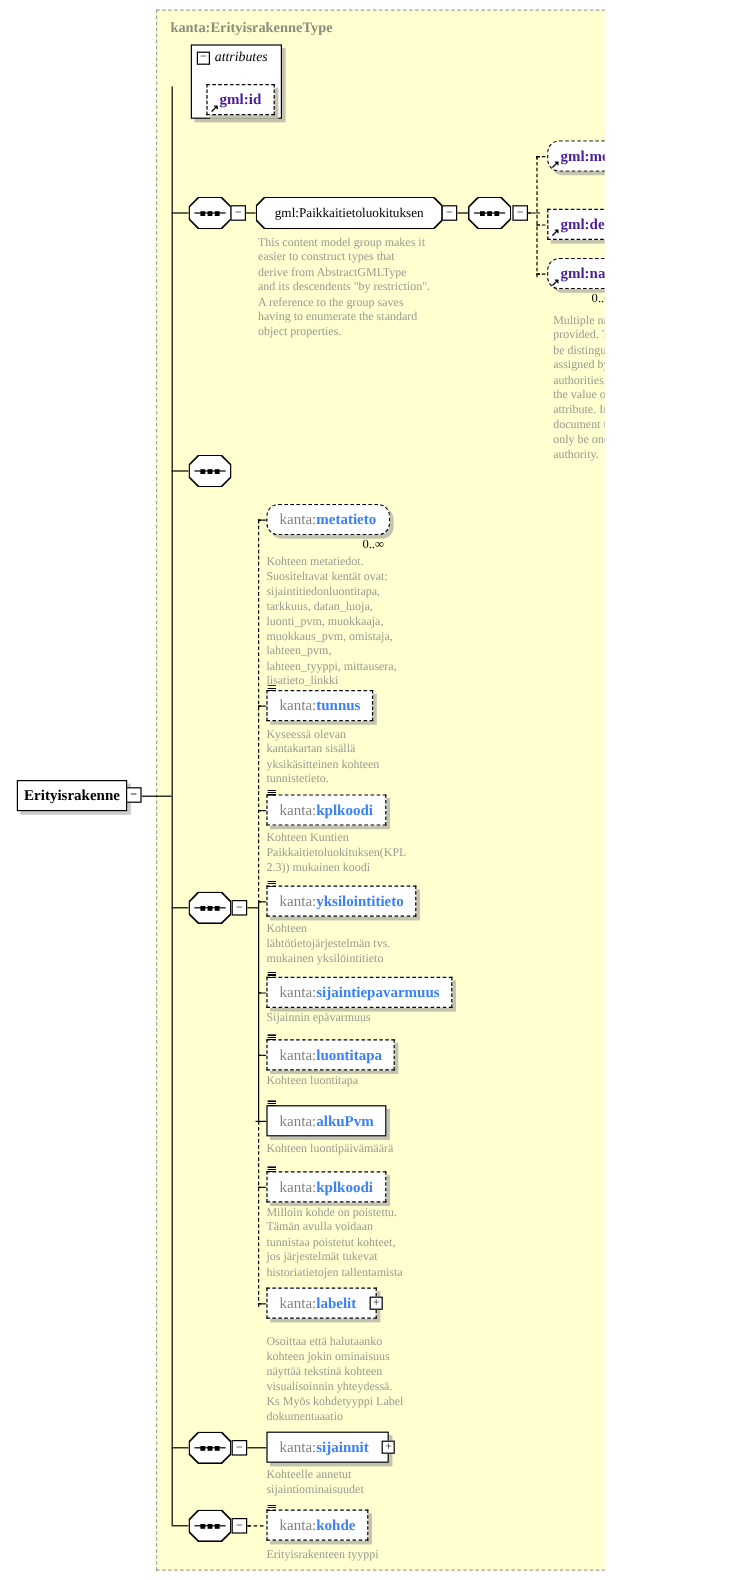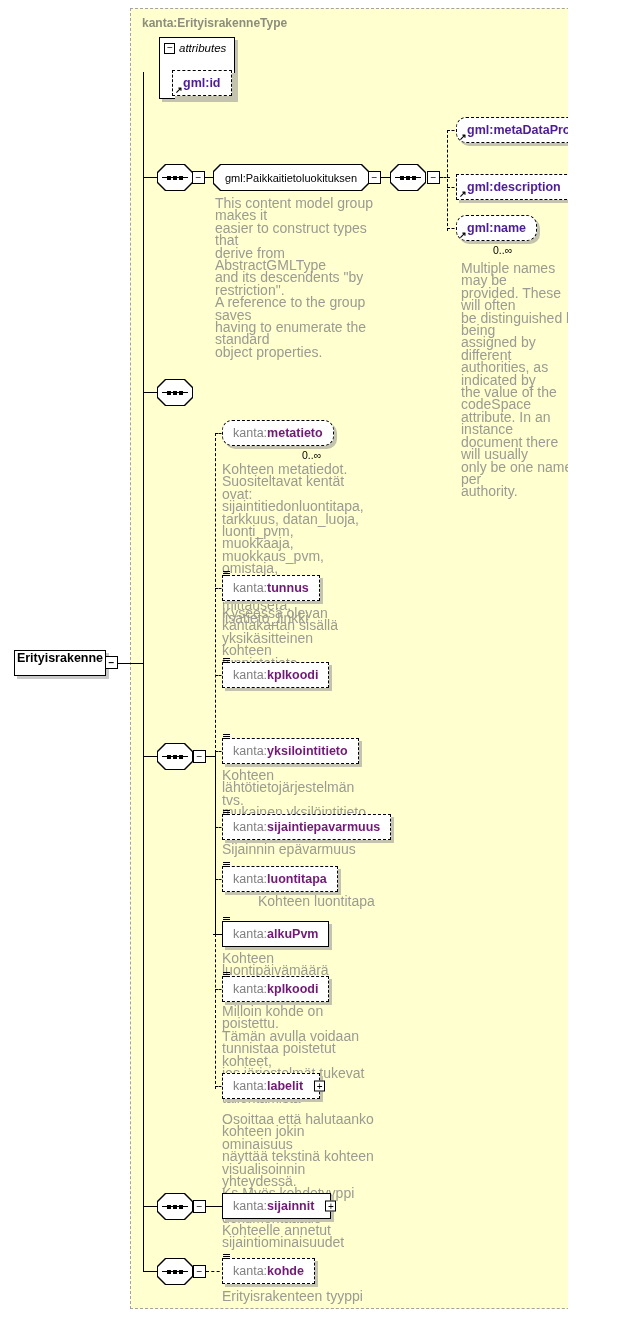--- a/index.html
+++ b/index.html
@@ -1,37 +1,37 @@
 <!DOCTYPE html>
 <html><head>
 <meta charset="utf-8">
 <style>
   html,body{margin:0;padding:0;background:#fff;}
-  .canvas{position:relative;width:568px;height:1317px;background:#fff;overflow:hidden;
-          font-family:Liberation Sans, sans-serif;}
+  .canvas{position:relative;width:504px;height:1317px;background:#fff;overflow:hidden;
+          font-family:Liberation Serif, serif;}
   .frame{position:absolute;left:130px;top:8px;width:490px;height:1301px;box-sizing:border-box;
          background:#ffffcf;border:1px dashed #a3a3a3;}
   .title{position:absolute;left:142px;top:16px;font-size:12px;font-weight:bold;color:#8d8d7e;}
 
   
   .hline{position:absolute;height:0;border-top:1px solid #000;}
   .vline{position:absolute;width:0;border-left:1px solid #000;}
   .dash{border-top-style:dashed;border-left-style:dashed;}
 
   
   .elem{position:absolute;height:26px;box-sizing:border-box;background:#fff;border:1px dashed #000;
         box-shadow:3px 3px 0 #c3c3ae;display:flex;align-items:center;padding:0 10px;
         white-space:nowrap;font-size:12.5px;}
   .elem.solid{border-style:solid;}
   .elem.rounded{border-radius:10px;}
   .prefix{color:#7f7f7f;}
-  .ename{font-weight:bold;color:#701a75;}
+  .ename{font-weight:bold;color:#3b82f6;}
   .gbold{font-weight:bold;color:#4c1d95;}
 
-  .anno{position:absolute;color:#9b9b93;font-size:14px;line-height:12.4px;white-space:pre-line;}
+  .anno{position:absolute;color:#9b9b93;font-size:10px;line-height:12.4px;white-space:pre-line;}
   .occurs{position:absolute;color:#000;font-size:10.5px;}
 
   
   .seq{position:absolute;width:36px;height:27px;background:#000;
        clip-path:polygon(8px 0,calc(100% - 8px) 0,100% 8px,100% calc(100% - 8px),calc(100% - 8px) 100%,8px 100%,0 calc(100% - 8px),0 8px);
        filter:drop-shadow(2px 3px 0 #c3c3ae);}
   .seq-in{position:absolute;inset:1px;background:#fff;
        clip-path:polygon(8px 0,calc(100% - 8px) 0,100% 8px,100% calc(100% - 8px),calc(100% - 8px) 100%,8px 100%,0 calc(100% - 8px),0 8px);}
   .seq-line{position:absolute;left:5px;right:5px;top:13px;height:1px;background:#000;}
   .seq-dots{position:absolute;inset:0;display:flex;align-items:center;justify-content:center;gap:2px;}
@@ -53,21 +53,21 @@
        font-size:10px;line-height:1;font-weight:normal;color:#000;}
 
   
   .attrbox{position:absolute;left:159px;top:37px;width:76px;height:62px;box-sizing:border-box;background:#fff;
        border:1px solid #000;box-shadow:3px 3px 0 #c3c3ae;}
   .attrhead{display:flex;align-items:center;gap:4px;padding:4px 0 0 4px;font-style:italic;font-size:11.5px;color:#000;}
   .attrhead .minusbox{position:static;width:11px;height:11px;flex:0 0 auto;}
 
   
   .rootel{position:absolute;left:14px;top:650px;width:92px;height:26px;box-sizing:border-box;background:#fff;
-       border:1px solid #000;box-shadow:3px 3px 0 #c9c9c9;display:flex;justify-content:center;
+       border:1px solid #000;box-shadow:3px 3px 0 #c9c9c9;display:flex;align-items:center;justify-content:center;
        font-weight:bold;font-size:12.5px;color:#000;}
 
   .refarrow{position:absolute;left:2px;bottom:0;font-size:9px;line-height:1;color:#000;font-weight:bold;}
   .annomark{position:absolute;left:0;top:-5px;width:7px;height:5px;
        background:repeating-linear-gradient(to bottom,#000 0 1px,transparent 1px 2px);}
 </style>
 </head>
 <body>
 
 <div class="canvas">
@@ -248,20 +248,23 @@
   <div class="anno" style="left:222px;top:607px;width:135px;">Kyseessä olevan
 kantakartan sisällä
 yksikäsitteinen kohteen
 tunnistetieto.</div>
 
   <div class="elem" style="left:222px;top:662px;">
     <span class="annomark"></span>
     <span class="prefix">kanta:</span>
       <span class="ename">kplkoodi</span>
   </div>
+  <div class="anno" style="left:222px;top:693px;width:150px;">Kohteen Kuntien
+Paikkaitietoluokituksen(KPL
+2.3)) mukainen koodi</div>
 
   <div class="elem" style="left:222px;top:738px;">
     <span class="annomark"></span>
     <span class="prefix">kanta:</span>
       <span class="ename">yksilointitieto</span>
   </div>
   <div class="anno" style="left:222px;top:769px;width:150px;">Kohteen
 lähtötietojärjestelmän  tvs.
 mukainen yksilöintitieto</div>
 
@@ -270,21 +273,21 @@
     <span class="prefix">kanta:</span>
       <span class="ename">sijaintiepavarmuus</span>
   </div>
   <div class="anno" style="left:222px;top:843px;width:160px;">Sijainnin epävarmuus</div>
 
   <div class="elem" style="left:222px;top:866px;">
     <span class="annomark"></span>
     <span class="prefix">kanta:</span>
       <span class="ename">luontitapa</span>
   </div>
-  <div class="anno" style="left:222px;top:895px;width:150px;margin-left:36px;">Kohteen luontitapa</div>
+  <div class="anno" style="left:222px;top:895px;width:150px;">Kohteen luontitapa</div>
 
   <div class="elem solid" style="left:222px;top:921px;">
     <span class="annomark"></span>
     <span class="prefix">kanta:</span>
       <span class="ename">alkuPvm</span>
   </div>
   <div class="anno" style="left:222px;top:952px;width:160px;">Kohteen luontipäivämäärä</div>
 
   <div class="elem" style="left:222px;top:976px;">
     <span class="annomark"></span>

